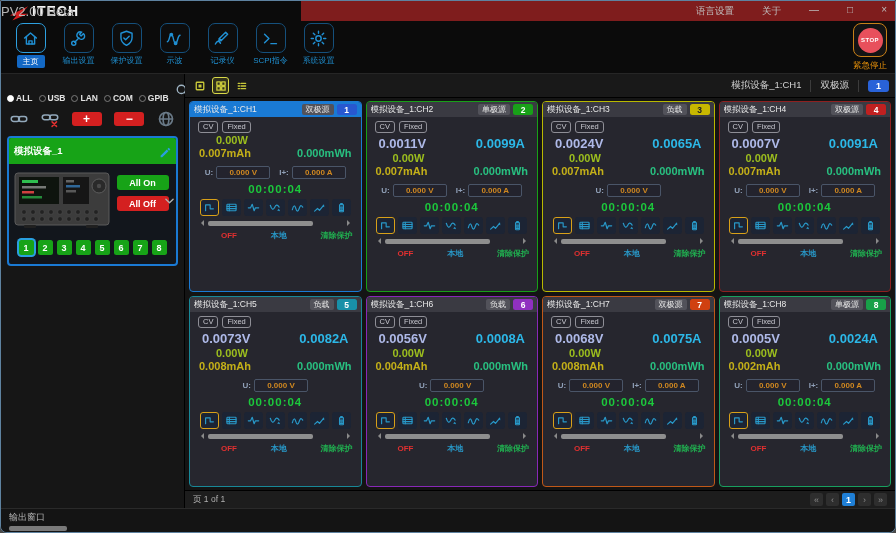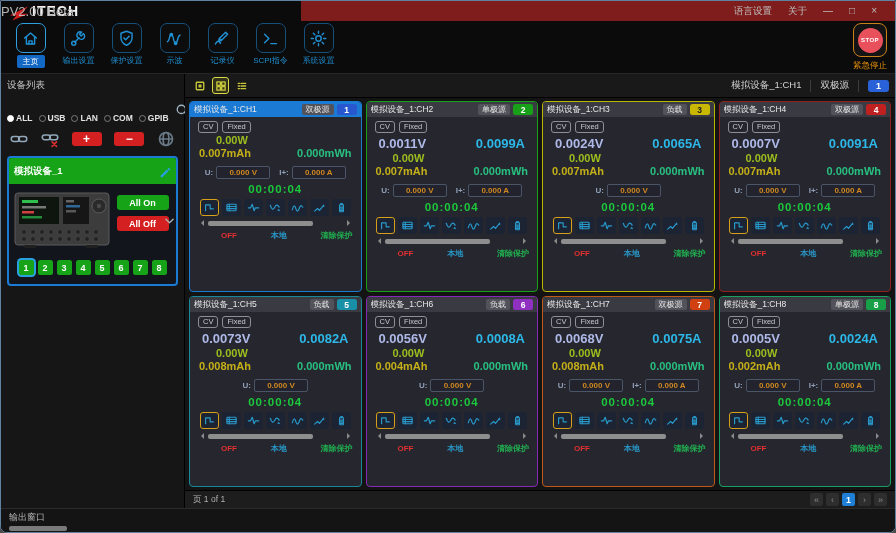--- a/index.html
+++ b/index.html
@@ -8,21 +8,21 @@
 
   .app{width:896px;height:533px;background:#0e0e0e;border:1px solid #5e82a0;border-radius:2px 2px 7px 7px;
        overflow:hidden;display:flex;flex-direction:column;position:relative;}
 
   
   .titlebar{height:20px;background:#7f1d1d;display:flex;align-items:center;position:relative;flex:0 0 auto;}
   .logo-zone{width:300px;height:100%;background:#0b0b0b;display:flex;align-items:center;padding-left:8px;gap:3px;}
   .logo-arrow{width:20px;height:16px;color:#d42020;}
   .brand{font-size:14px;font-weight:bold;color:#f2f2f2;letter-spacing:1px;}
   .title-center{position:absolute;left:0;right:4px;font-size:13px;color:#b5b5b5;pointer-events:none;}
-  .title-right{margin-left:auto;display:flex;align-items:center;gap:16px;padding-right:18px;z-index:1;
+  .title-right{margin-left:auto;display:flex;gap:28px;padding-right:8px;z-index:1;
                font-size:9.5px;color:#c0c0c0;}
   .win-btn{font-size:10px;color:#bdbdbd;cursor:pointer;line-height:1;}
   .menu-item{cursor:pointer;}
 
   
   .toolbar{height:52px;background:#0b0b0b;display:flex;align-items:flex-start;padding:2px 6px 0;position:relative;flex:0 0 auto;}
   .tool{width:47px;display:flex;flex-direction:column;align-items:center;margin-right:1px;cursor:pointer;}
   .tool-icon{width:30px;height:30px;border:1.3px solid #15507c;border-radius:7px;display:flex;align-items:center;
              justify-content:center;color:#2090d4;background:#0d0d0d;}
   .tool-icon svg{width:19px;height:19px;}
@@ -242,21 +242,20 @@
       <div class="stop-btn">
         <div class="stop-circle">STOP</div>
       </div>
       <div class="stop-caption">紧急停止</div>
     </div>
   </div>
 
   <div class="content">
 
     <div class="sidebar">
-      <div class="sb-title">设备列表</div>
       <div class="filter-row">
         <span id="filters" style="display:flex;align-items:flex-start;margin-top:16px;">
             <span class="filter sel">
               <span class="radio"></span>
               <span>ALL</span>
             </span>
             <span class="filter">
               <span class="radio"></span>
               <span>USB</span>
             </span>

